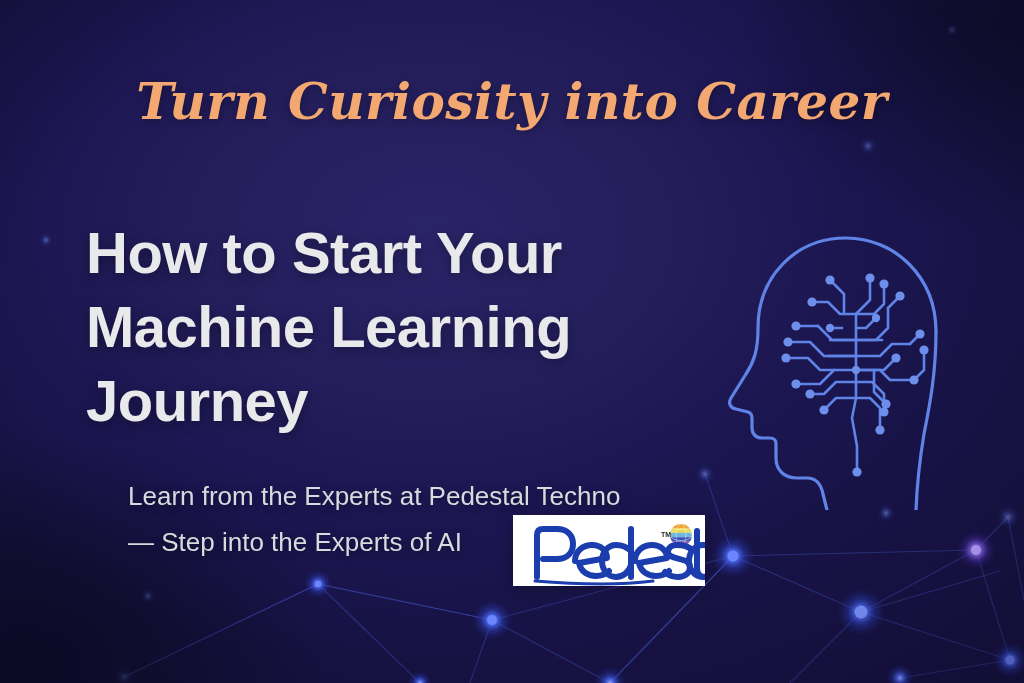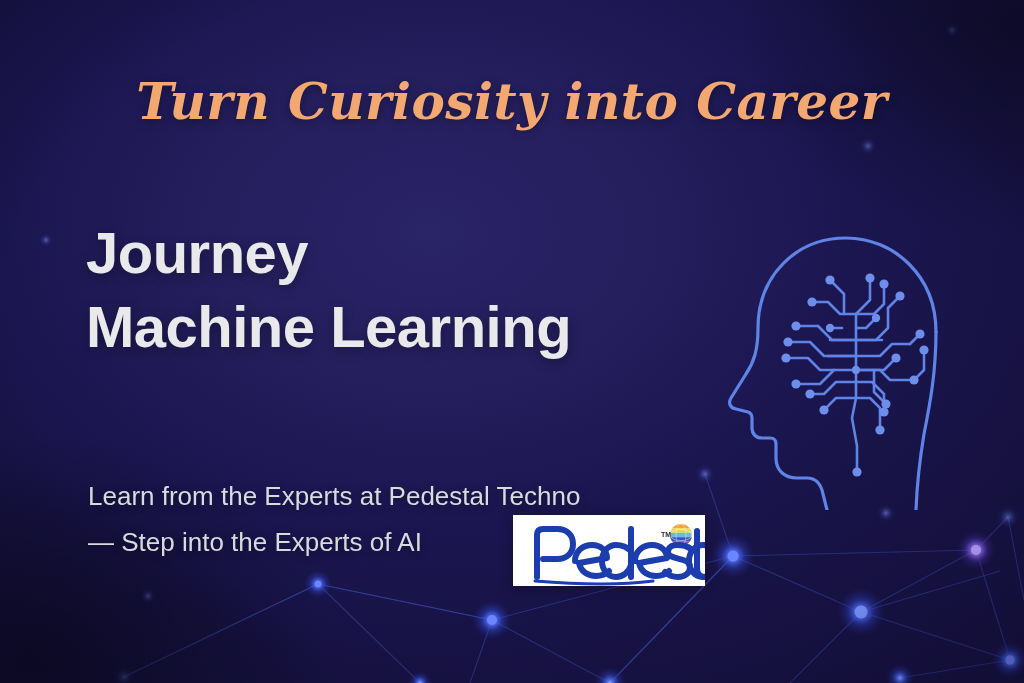--- a/index.html
+++ b/index.html
@@ -79,21 +79,21 @@
     position: absolute;
     left: 88px;
     top: 473px;
     width: 640px;
     color: #d9d9de;
     font-size: 26px;
     font-weight: 400;
     line-height: 46px;
     text-shadow: 0 2px 8px rgba(0,0,0,0.35);
   }
-  .subtitle .ln { display: block; }
+  .subtitle .ln { display: block; margin-left: 40px; }
 
   
   .logo-box {
     position: absolute;
     left: 513px;
     top: 515px;
     width: 192px;
     height: 71px;
     background: #ffffff;
     box-shadow: 0 2px 12px rgba(0,0,0,0.3);
@@ -281,22 +281,23 @@
         <circle cx="152" cy="96" r="4.2"></circle>
         <circle cx="133" cy="250" r="4.6"></circle>
         <circle cx="132" cy="148" r="4.2"></circle>
       </g>
     </svg>
   </div>
 
   <div class="tagline">Turn Curiosity into Career</div>
 
   <div class="headline">
+    <span class="ln">How to Start Your</span>
+    <span class="ln">Machine Learning</span>
     <span class="ln">Journey</span>
-    <span class="ln">Machine Learning</span>
   </div>
 
   <div class="subtitle">
     <span class="ln">Learn from the Experts at Pedestal Techno</span>
     <span class="ln">— Step into the Experts of AI</span>
   </div>
 
   <div class="logo-box">
     <svg width="192" height="71" viewBox="0 0 192 71" fill="none">
       <rect x="0" y="0" width="192" height="71" fill="#ffffff"></rect>

